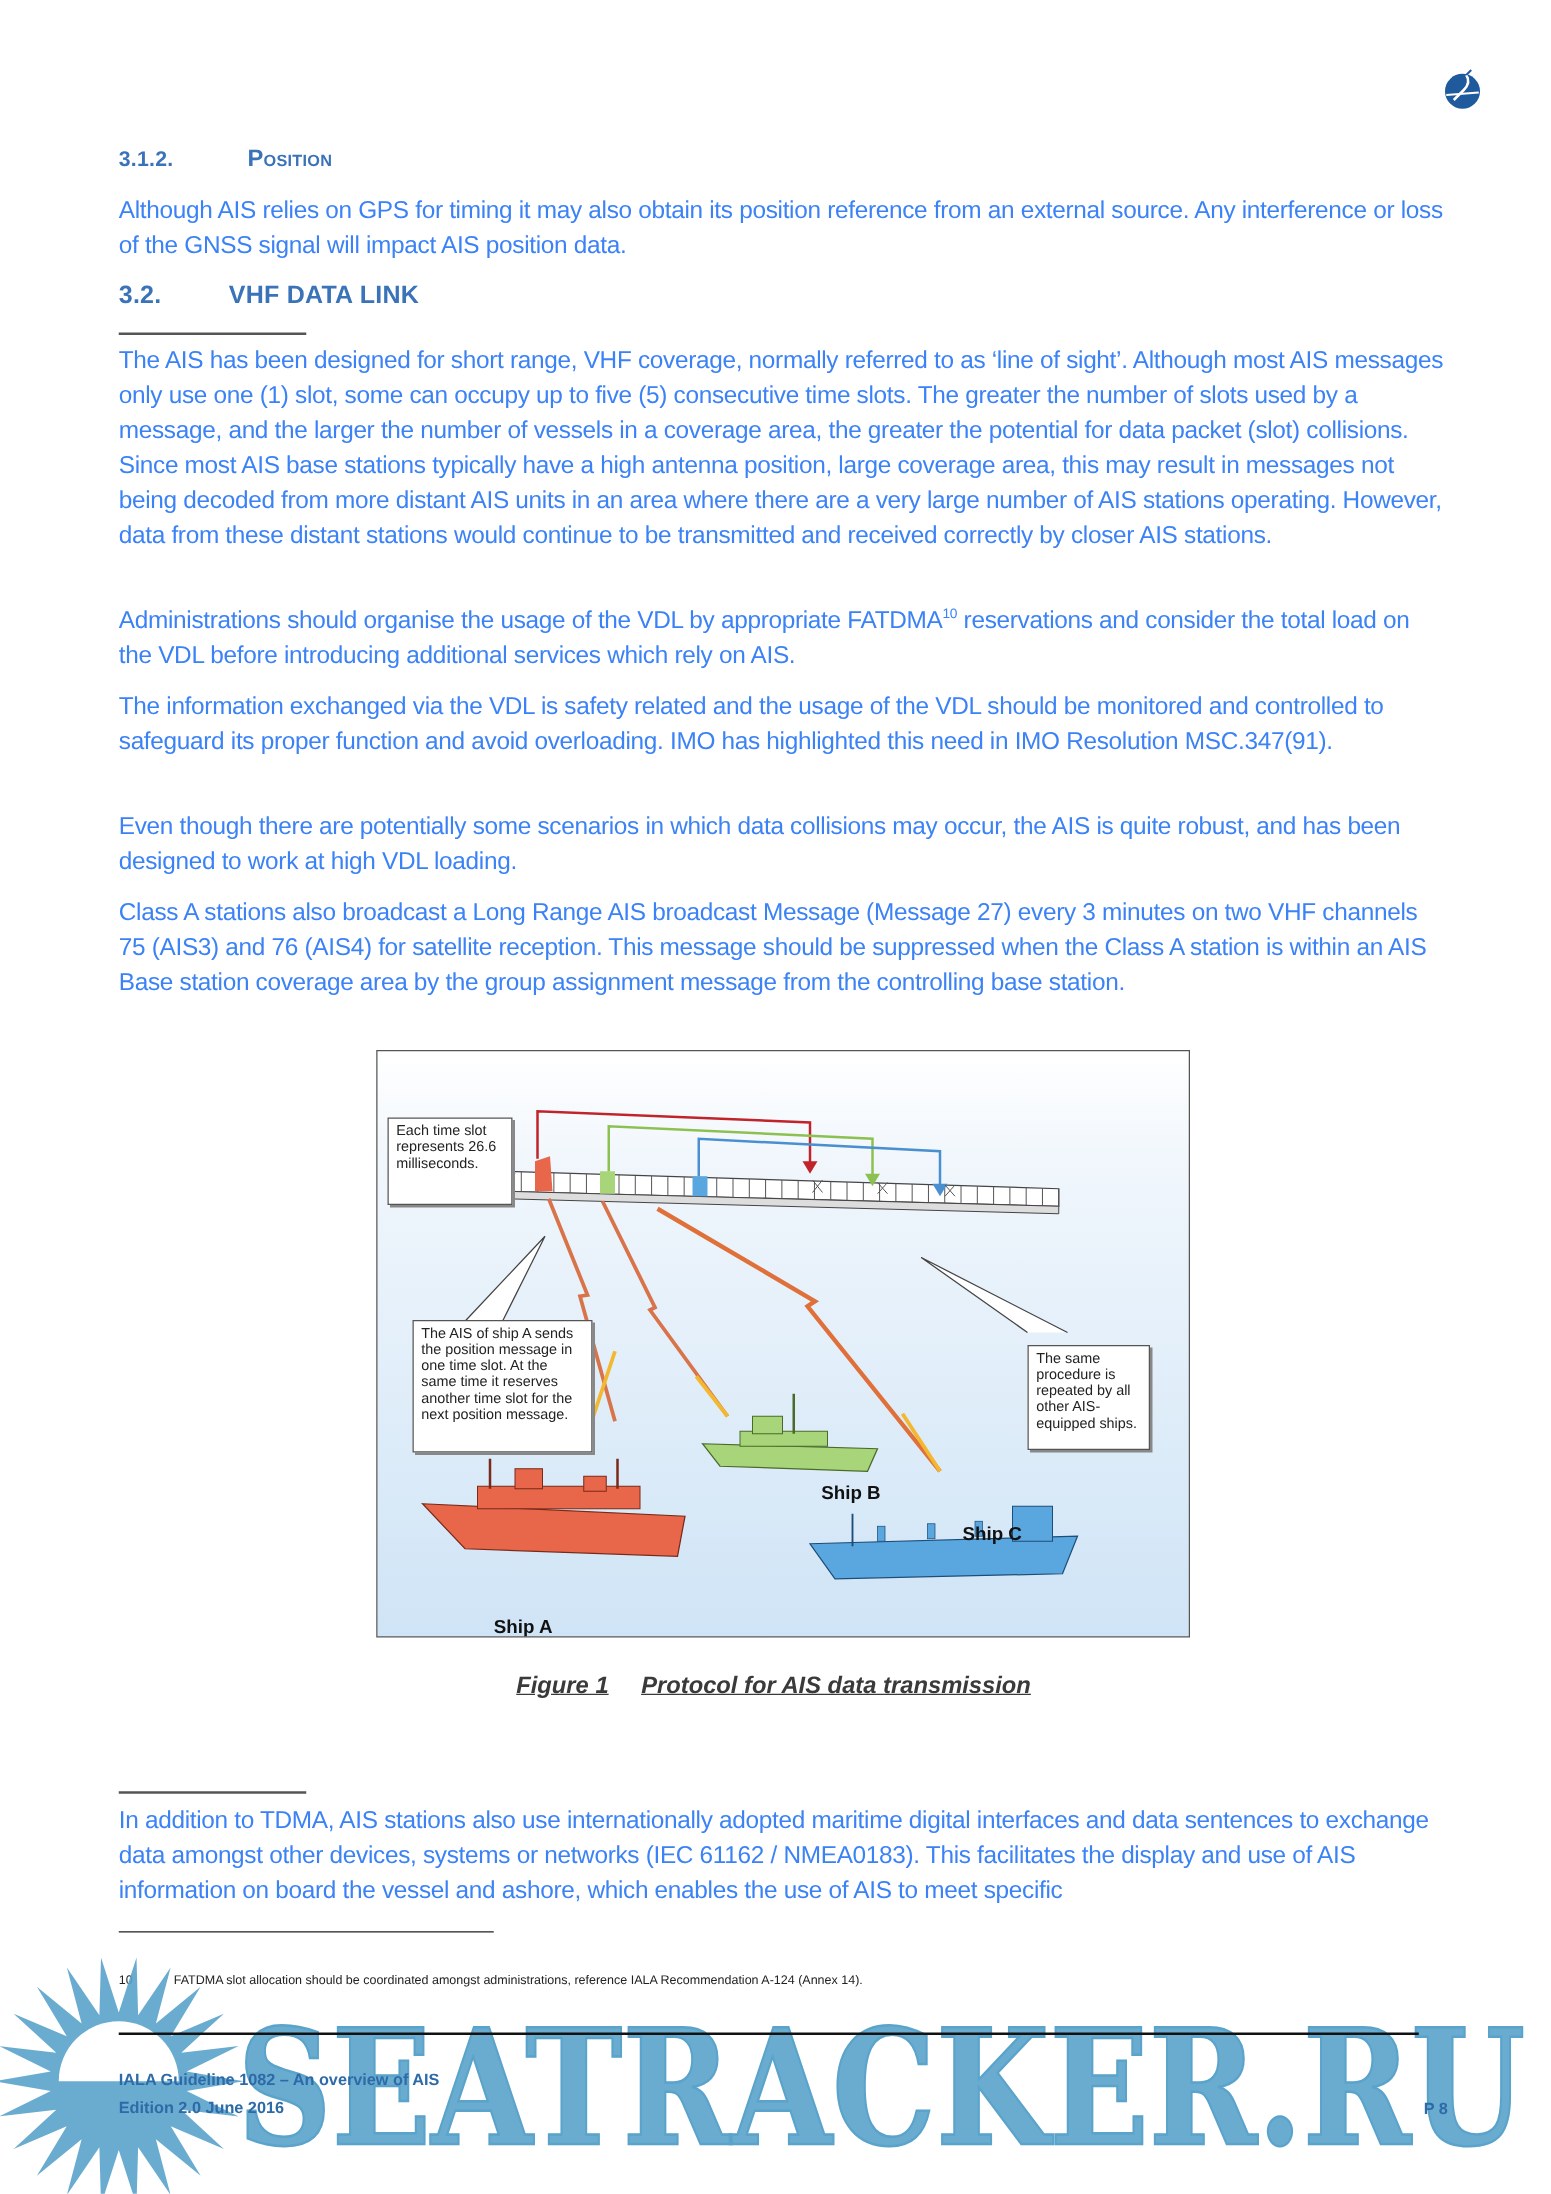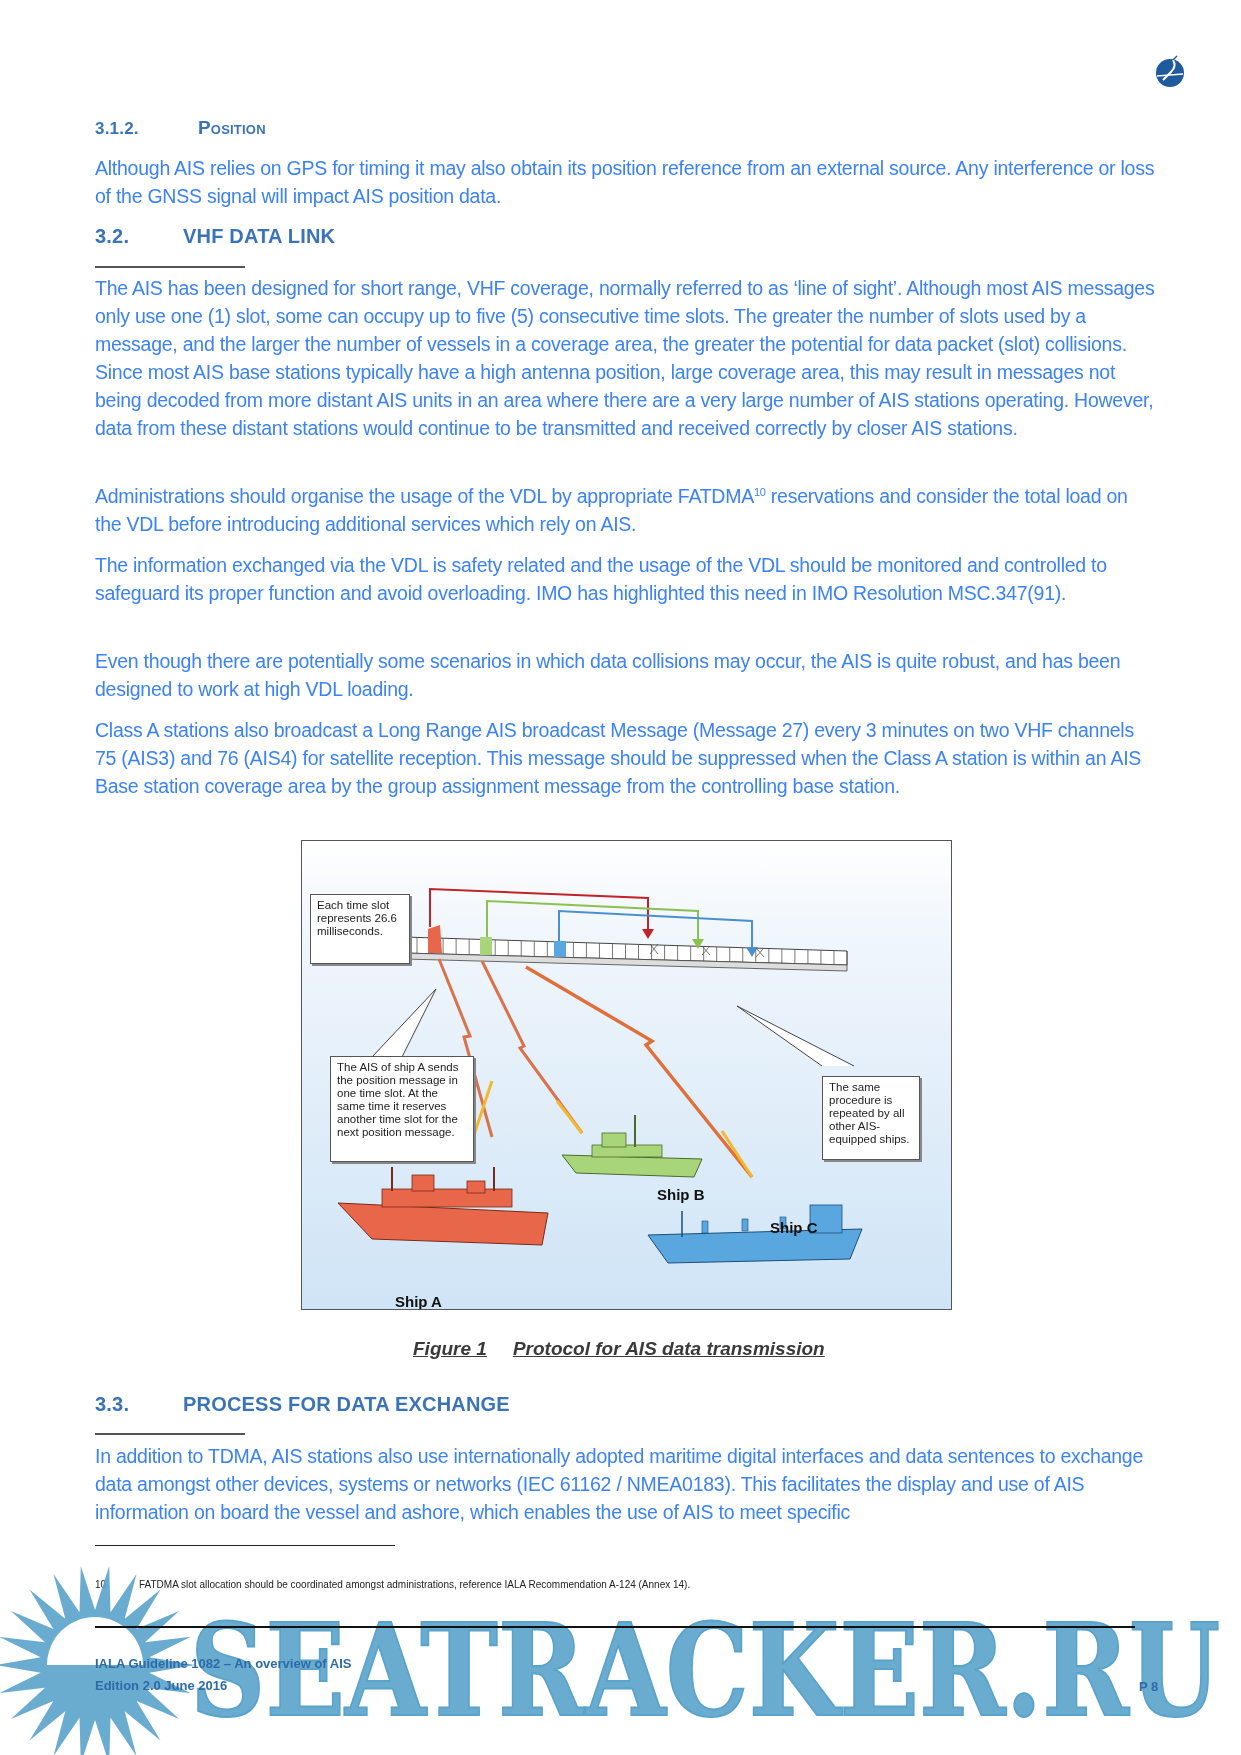--- a/index.html
+++ b/index.html
@@ -171,23 +171,20 @@
 
     <div class="shiplabel" style="left:93px; top:412px;margin-top:40px;">Ship A</div>
     <div class="shiplabel" style="left:355px; top:345px;">Ship B</div>
     <div class="shiplabel" style="left:468px; top:378px;">Ship C</div>
   </div>
 
   <div class="caption">
     <span class="fnum">Figure 1</span><span>Protocol for AIS data transmission</span>
   </div>
 
-  <div class="h" style="top:1393px;">
-    <span class="num">3.3.</span><span class="ttl">PROCESS FOR DATA EXCHANGE</span>
-  </div>
   <div class="rule" style="top:1433px;"></div>
 
   <div class="p" style="top:1442px;">In addition to TDMA, AIS stations also use internationally adopted maritime digital interfaces and data sentences to exchange data amongst other devices, systems or networks (IEC 61162 / NMEA0183).  This facilitates the display and use of AIS information on board the vessel and ashore, which enables the use of AIS to meet specific</div>
 
   <div class="fn-line"></div>
   <div class="footnote">
     <span class="fnn">10</span><span>FATDMA slot allocation should be coordinated amongst administrations, reference IALA Recommendation A-124 (Annex 14).</span>
   </div>
 
   <svg class="watermark" viewBox="0 0 1241 190">

